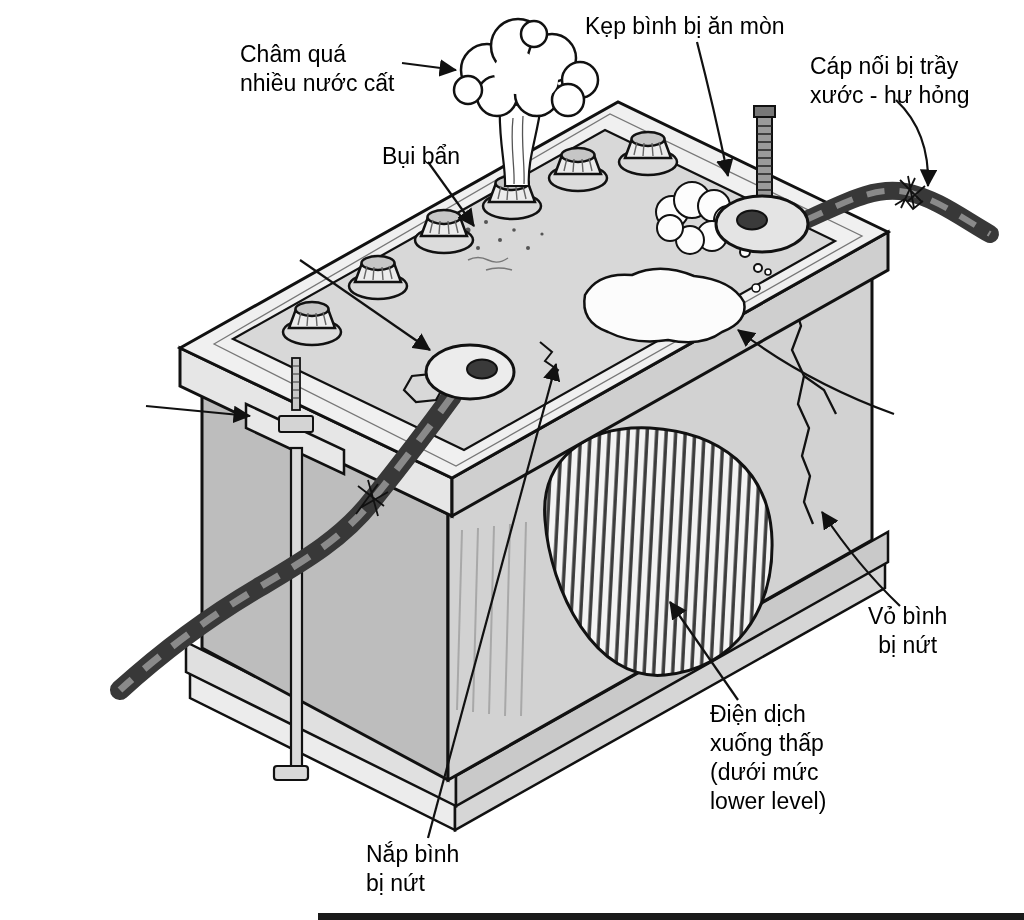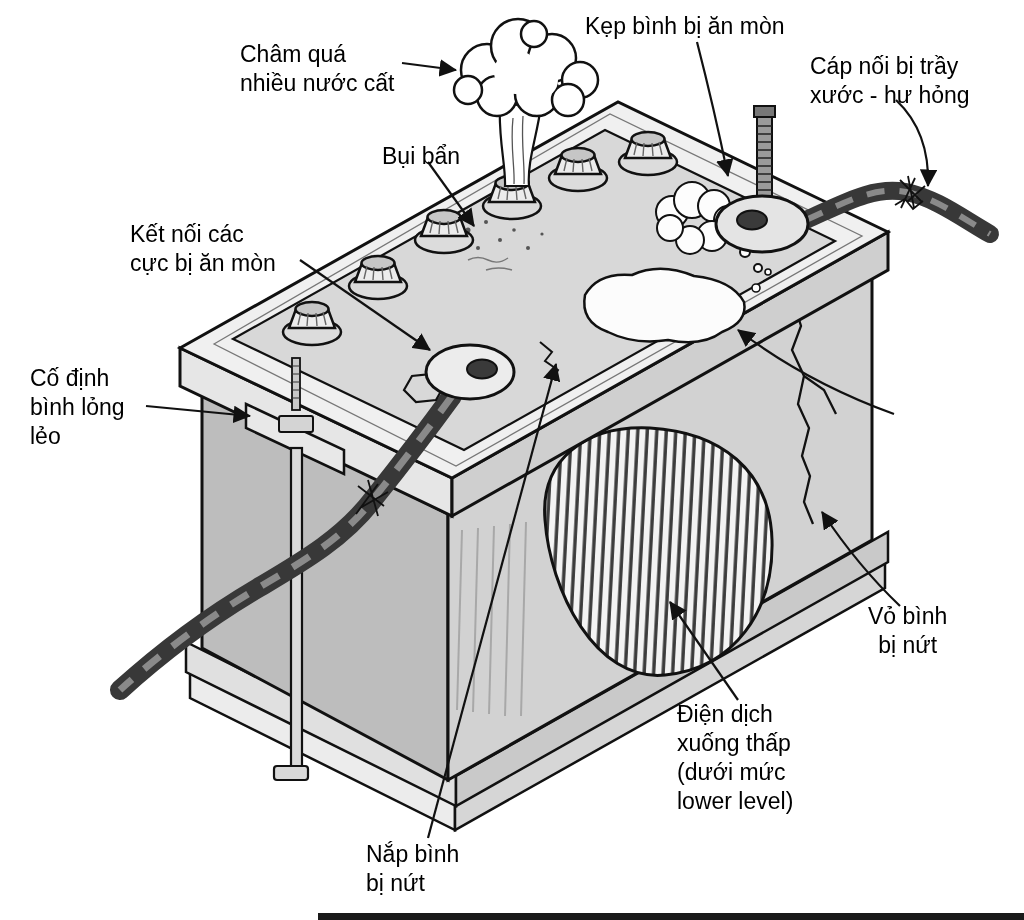--- a/index.html
+++ b/index.html
@@ -14,21 +14,21 @@
   }
   .center{}
   .lb1{left:240px;top:40px;width:170px;}
   .lb2{left:585px;top:12px;width:230px;}
   .lb3{left:810px;top:40px;width:192px;margin-top:12px;}
   .lb4{left:358px;top:142px;margin-left:24px;}
   .lb5{left:130px;top:220px;width:180px;}
   .lb6{left:30px;top:364px;}
   .lb7{left:896px;top:380px;width:128px;}
   .lb8{left:868px;top:602px;text-align:center;}
-  .lb9{left:677px;top:700px;}
+  .lb9{left:710px;top:700px;}
   .lb10{left:366px;top:840px;}
 </style>
 </head>
 <body>
 
 <div class="stage">
 
   <svg viewBox="0 0 1024 920" width="1024" height="920">
     <defs>
       <marker id="arr" markerWidth="8" markerHeight="8" refX="7.5" refY="4" orient="auto">
@@ -186,25 +186,20 @@
 
     <rect x="318" y="913" width="706" height="7" fill="#1a1a1a"></rect>
   </svg>
 
   <div class="lbl lb1 center">Châm quá
 nhiều nước cất</div>
   <div class="lbl lb2">Kẹp bình bị ăn mòn</div>
   <div class="lbl lb3 center">Cáp nối bị trầy
 xước - hư hỏng</div>
   <div class="lbl lb4">Bụi bẩn</div>
-  <div class="lbl lb5 center">Kết nối các
-cực bị ăn mòn</div>
-  <div class="lbl lb6">Cố định
-bình lỏng
-lẻo</div>
   <div class="lbl lb8">Vỏ bình
 bị nứt</div>
   <div class="lbl lb9">Điện dịch
 xuống thấp
 (dưới mức
 lower level)</div>
   <div class="lbl lb10">Nắp bình
 bị nứt</div>
 
 </div>

